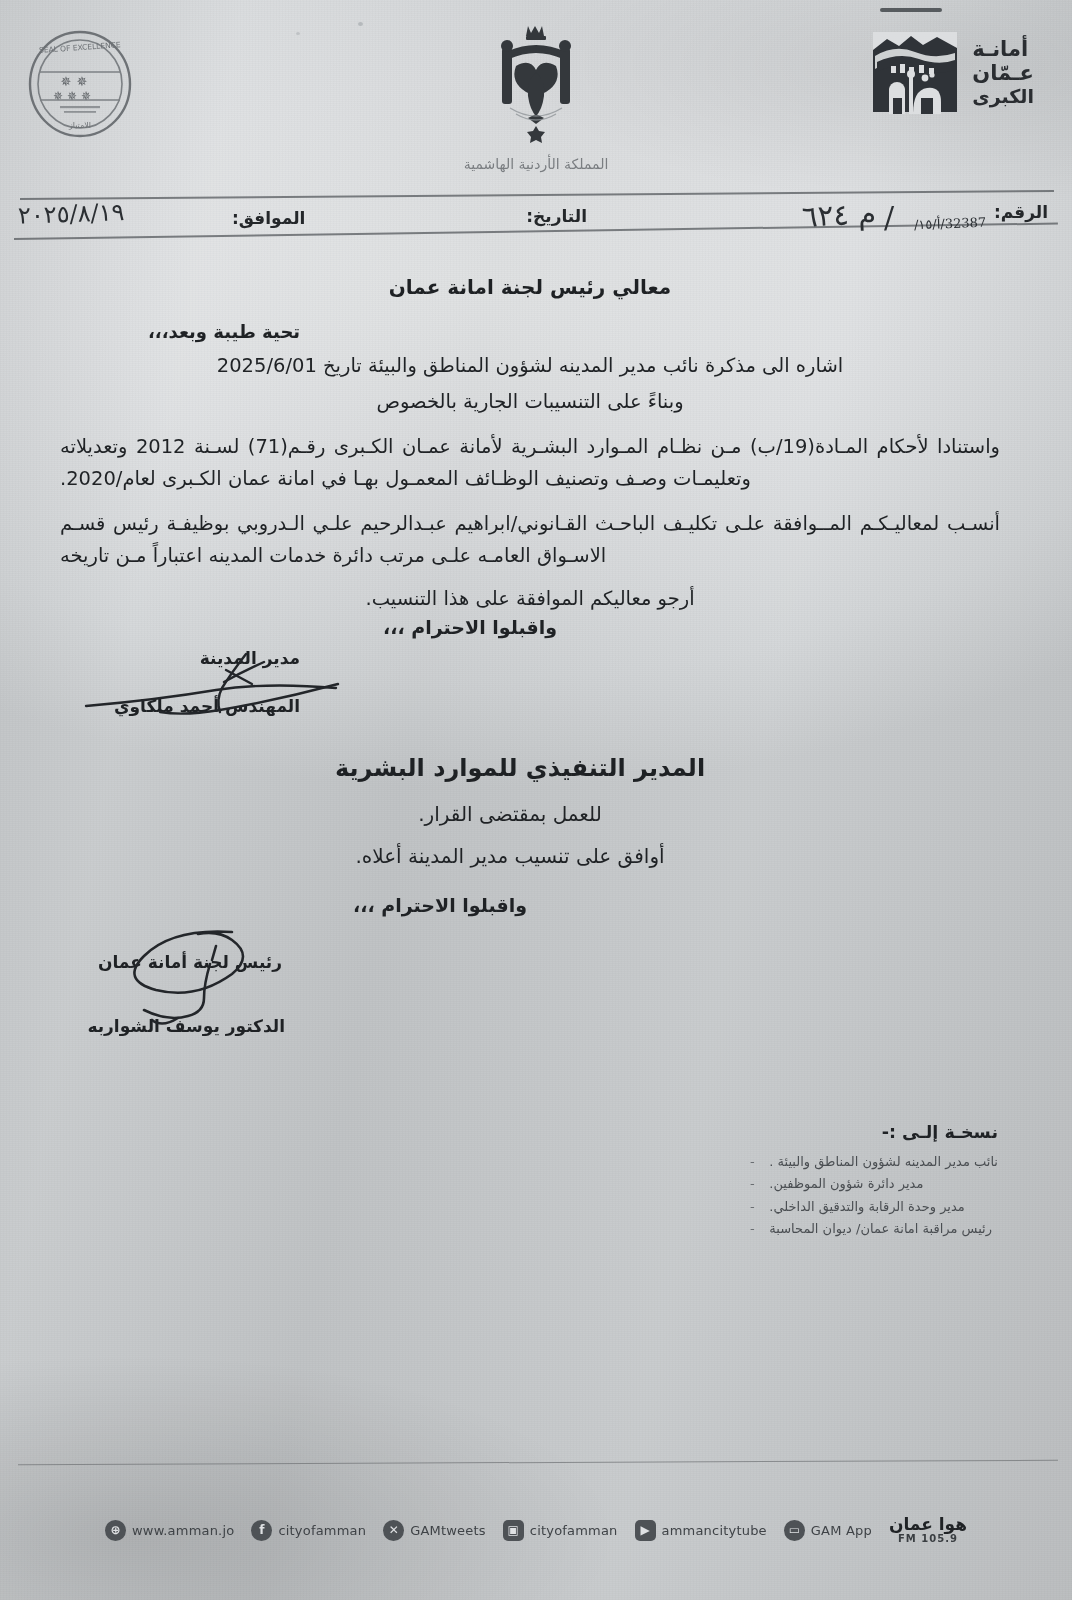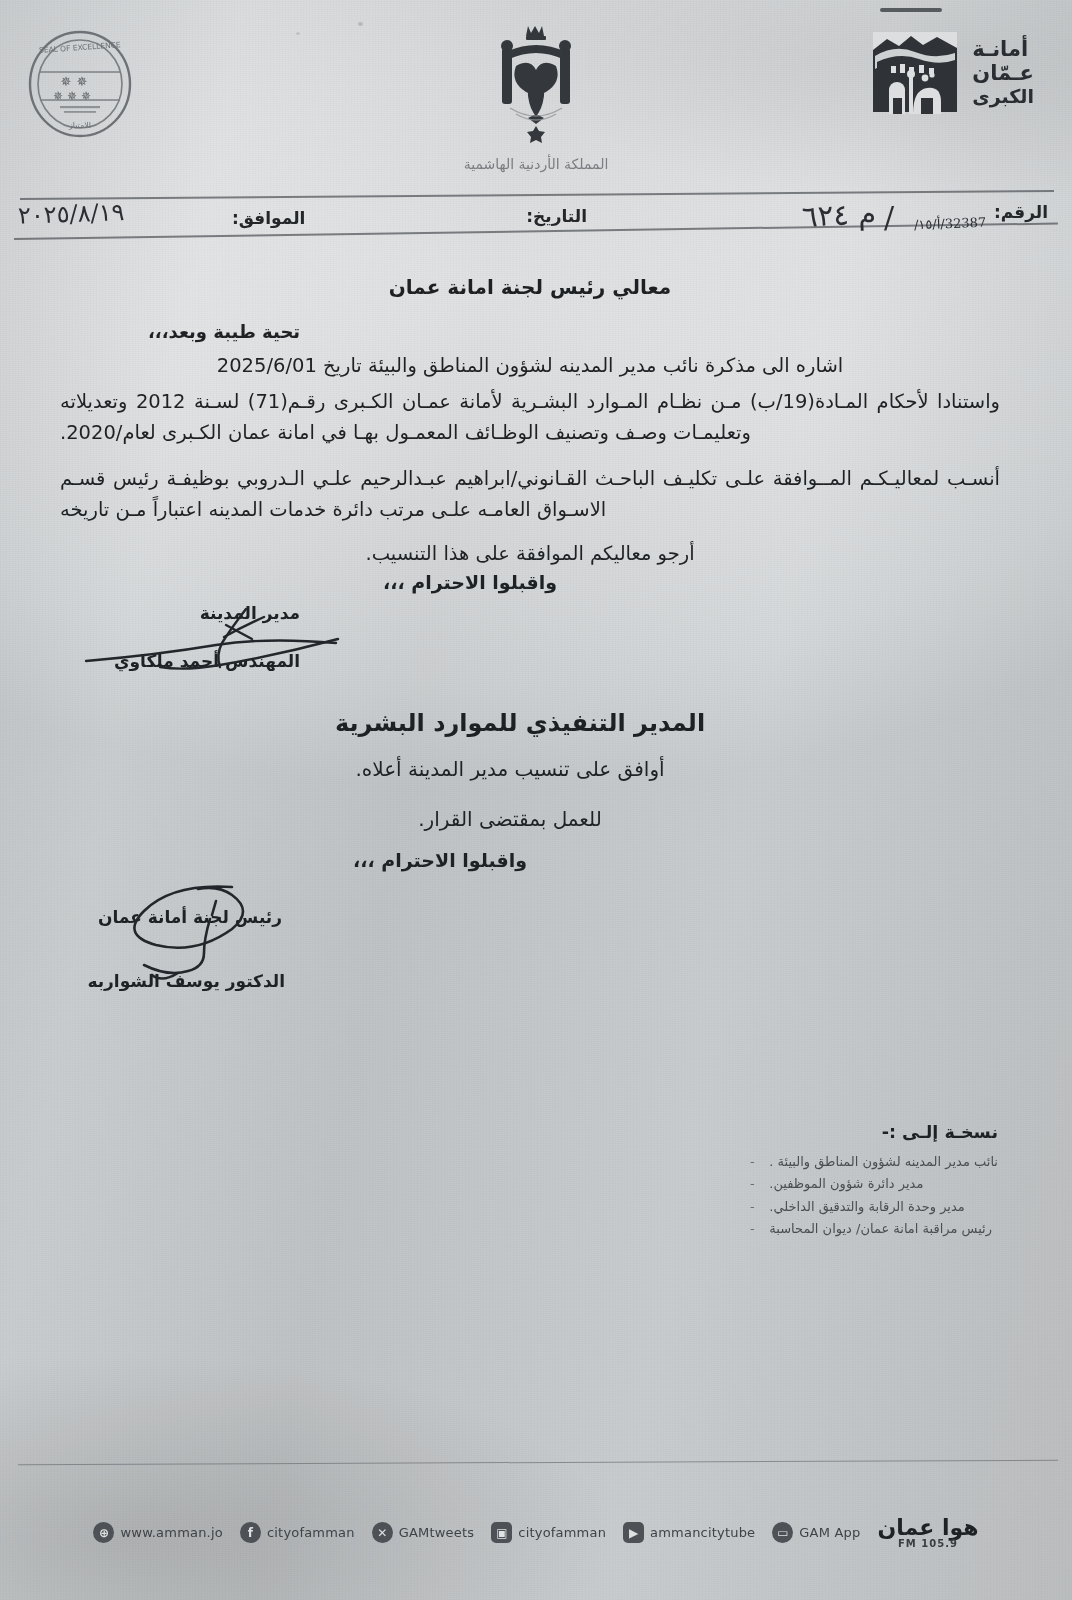--- a/index.html
+++ b/index.html
@@ -146,21 +146,21 @@
   }
   .soc{display:flex;align-items:center;gap:6px;}
   .soc-ico{
     width:21px;height:21px;border-radius:50%;background:#4e5256;
     display:flex;align-items:center;justify-content:center;
     color:#dfe1e3;font-size:12px;font-weight:700;flex:0 0 auto;
   }
   .soc-ico.sq{border-radius:5px;}
   .soc-lbl{font-size:13px;color:#3f4347;letter-spacing:.2px;filter:blur(.18px);}
   .radio{display:flex;flex-direction:column;align-items:center;line-height:1.05;direction:rtl;}
-  .radio .r1{font-size:22px;font-weight:700;color:#1f2225;}
+  .radio .r1{font-size:17px;font-weight:700;color:#1f2225;}
   .radio .r2{font-size:10px;font-weight:700;color:#3a3e42;letter-spacing:1px;}
 
   
   .soft{filter:blur(.22px);}
 </style>
 </head>
 <body>
 
 <div id="page">
 
@@ -268,20 +268,21 @@
     <div class="hw" style="top:14px;left:18px;font-size:24px;letter-spacing:2px;transform:rotate(-2deg);">٢٠٢٥/٨/١٩</div>
   </div>
 
   <div id="body">
 
     <h1 class="to-title soft">معالي رئيس لجنة امانة عمان</h1>
 
     <div class="greet soft">تحية طيبة وبعد،،،</div>
 
     <p class="par soft">اشاره الى مذكرة نائب مدير المدينه لشؤون المناطق والبيئة  تاريخ 2025/6/01</p>
+    <p class="par soft blk">وبناءً على التنسيبات الجارية بالخصوص</p>
     <p class="par just soft blk">واستنادا لأحكام المـادة(19/ب) مـن نظـام المـوارد البشـرية لأمانة عمـان الكـبرى رقـم(71) لسـنة 2012 وتعديلاته وتعليمـات وصـف وتصنيف الوظـائف المعمـول بهـا في امانة عمان الكـبرى لعام/2020.</p>
     <p class="par just soft">أنسـب لمعاليـكـم المــوافقة علـى تكليـف الباحـث القـانوني/ابراهيم عبـدالرحيم علـي الـدروبي بوظيفـة رئيس قسـم الاسـواق العامـه علـى مرتب دائرة خدمات المدينه اعتباراً مـن تاريخه</p>
 
     <div class="req soft">أرجو معاليكم الموافقة على هذا التنسيب.</div>
     <div class="resp soft">واقبلوا الاحترام ،،،</div>
 
     <div class="sig-block">
       <div class="sig-title soft" style="top:4px;right:700px;">مدير المدينة</div>
       <div class="sig-name soft" style="top:52px;right:700px;">المهندس أحمد ملكاوي</div>
       <svg class="sig-svg" style="top:-4px;right:660px;" width="290" height="96" viewBox="0 0 290 96">
@@ -289,22 +290,22 @@
           <path d="M286 48 q-70 -6 -120 2 q-60 10 -130 16"></path>
           <path d="M288 44 q-60 16 -118 26 q-36 6 -60 2"></path>
           <path d="M196 14 q-14 18 -24 34 q-6 12 -2 24"></path>
           <path d="M214 22 q-22 10 -40 20"></path>
           <path d="M176 30 l26 14"></path>
         </g>
       </svg>
     </div>
 
     <div class="dept-head soft">المدير التنفيذي للموارد البشرية</div>
+    <div class="approve soft" style="margin-bottom:18px;">للعمل بمقتضى القرار.</div>
     <div class="approve soft">أوافق على تنسيب مدير المدينة أعلاه.</div>
-    <div class="approve soft" style="margin-bottom:18px;">للعمل بمقتضى القرار.</div>
     <div class="resp soft" style="padding-right:180px;">واقبلوا الاحترام ،،،</div>
 
     <div class="sig-block" style="height:120px;">
       <div class="sig-title soft" style="top:30px;right:718px;">رئيس لجنة أمانة عمان</div>
       <div class="sig-name soft" style="top:94px;right:715px;">الدكتور يوسف الشواربه</div>
       <svg class="sig-svg" style="top:-8px;right:660px;" width="280" height="130" viewBox="0 0 280 130">
         <g fill="none" stroke="#23262a" stroke-width="2.6" stroke-linecap="round">
           <path d="M172 18 q-60 -4 -88 24 q-24 24 12 34 q40 10 76 -16 q22 -18 0 -34 q-14 -10 -34 -6"></path>
           <path d="M150 50 q-6 20 -6 34 q0 14 -16 18 q-20 6 -44 -6"></path>
           <path d="M152 46 l4 -14"></path>

